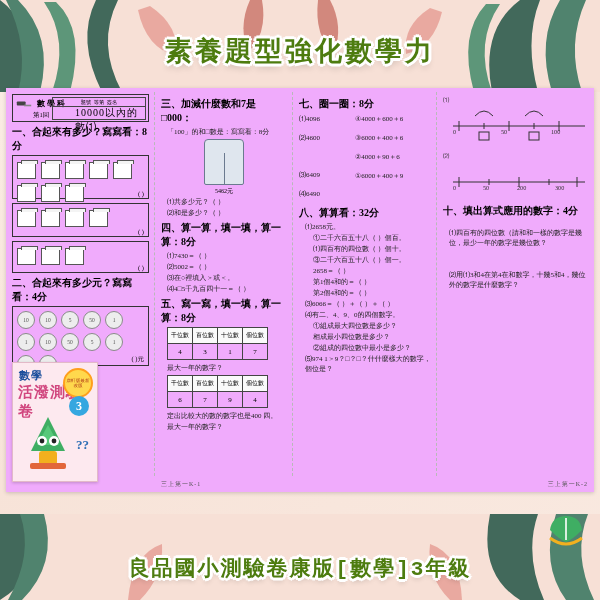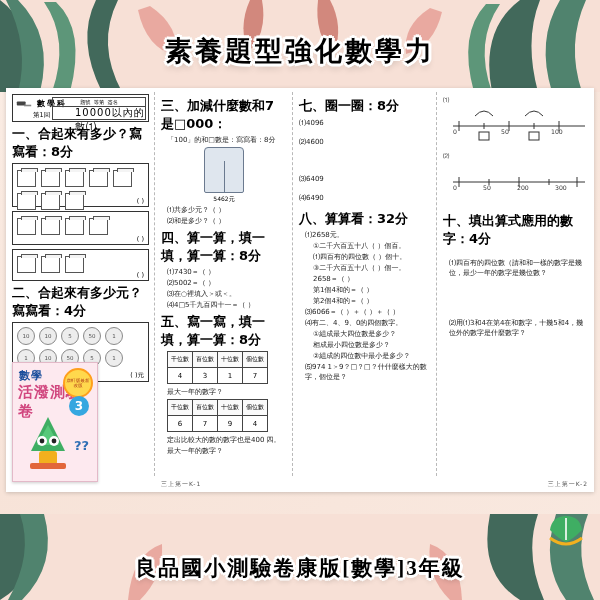--- a/index.html
+++ b/index.html
@@ -11,47 +11,47 @@
   }
   
   .bg{position:absolute;inset:0;background:
       linear-gradient(135deg,#fbeee6 0%,#f7e3d8 40%,#f9e9e0 100%);}
   .stripe-top{position:absolute;left:0;right:0;top:0;height:92px;overflow:hidden;}
   .stripe-bottom{position:absolute;left:0;right:0;bottom:0;height:86px;overflow:hidden;}
 
   
   .title-banner{
     position:absolute;left:50%;transform:translateX(-50%);
-    color:#000000;font-weight:bold;white-space:nowrap;
-    font-family:Liberation Serif, serif;
+    color:#4d7c0f;font-weight:bold;white-space:nowrap;
+    font-family:Liberation Mono, monospace;
   }
   #banner-top{
     top:33px;font-size:27px;letter-spacing:3px;
     text-shadow:
       -2px -2px 0 #fff, 2px -2px 0 #fff, -2px 2px 0 #fff, 2px 2px 0 #fff,
       0 3px 0 #fff, 3px 0 0 #fff, -3px 0 0 #fff, 0 -3px 0 #fff,
       0 5px 6px rgba(0,0,0,.18);
   }
   #banner-bottom{
     bottom:18px;font-size:21px;letter-spacing:2px;
     text-shadow:
       -2px -2px 0 #fff, 2px -2px 0 #fff, -2px 2px 0 #fff, 2px 2px 0 #fff,
       0 3px 0 #fff, 3px 0 0 #fff, -3px 0 0 #fff, 0 -3px 0 #fff,
       0 4px 5px rgba(0,0,0,.18);
   }
 
   
   .sheet{
     position:absolute;left:6px;top:88px;width:588px;height:404px;
-    background:#ffffff;box-shadow:0 1px 4px rgba(0,0,0,.18);
+    background:#f0abfc;box-shadow:0 1px 4px rgba(0,0,0,.18);font-family:Liberation Serif, serif;
   }
   .col{position:absolute;top:0;bottom:0;overflow:hidden;padding:6px 5px 0 6px;box-sizing:border-box;}
   .vsep{position:absolute;top:4px;bottom:16px;width:0;border-left:1px dashed #b9b9b9;}
   .pg-num{position:absolute;bottom:3px;font-size:6px;color:#555;letter-spacing:1px;}
-  .hd{font-size:13px;font-weight:bold;color:#000;margin:3px 0 2px;}
+  .hd{font-size:10px;font-weight:bold;color:#000;margin:3px 0 2px;}
   .sub{font-size:7px;margin:1px 0 1px 6px;color:#222;}
   .sub2{font-size:7px;margin:1px 0 1px 14px;color:#222;}
   .small{font-size:6.2px;color:#333;}
 
   
   .exam-head{border:1px solid #333;height:26px;position:relative;margin-bottom:3px;}
   .exam-head .subject{position:absolute;left:24px;top:3px;font-size:8px;font-weight:bold;letter-spacing:2px;}
   .exam-head .dots{position:absolute;left:62px;top:7px;right:96px;border-top:1px dotted #888;}
   .exam-head .unit{position:absolute;left:62px;top:11px;font-size:10px;letter-spacing:1px;}
   .exam-head .lesson{position:absolute;left:20px;bottom:1px;font-size:6.5px;}
@@ -295,20 +295,26 @@
   <div class="col" style="left:287px;width:143px;">
     <div class="hd"></div>
     <div class="hd">七、圈一圈：8分</div>
 
     <div style="display:flex;gap:10px;">
       <div style="flex:0 0 46px;">
         <div class="sub" style="margin-left:0">⑴4096</div>
         <div class="sub" style="margin-left:0;margin-top:9px">⑵4600</div>
         <div class="sub" style="margin-left:0;margin-top:27px">⑶6409</div>
         <div class="sub" style="margin-left:0;margin-top:9px">⑷6490</div>
+      </div>
+      <div style="flex:1;">
+        <div class="sub" style="margin-left:0">④4000＋600＋6</div>
+        <div class="sub" style="margin-left:0;margin-top:9px">③6000＋400＋6</div>
+        <div class="sub" style="margin-left:0;margin-top:9px">②4000＋90＋6</div>
+        <div class="sub" style="margin-left:0;margin-top:9px">①6000＋400＋9</div>
       </div>
     </div>
 
     <div class="hd" style="margin-top:6px">八、算算看：32分</div>
     <div class="sub">⑴2658元。</div>
     <div class="sub2">①二千六百五十八（ ）個百。</div>
     <div class="sub2">⑴四百有的四位數（ ）個十。</div>
     <div class="sub2">③二千六百五十八（ ）個一。</div>
     <div class="sub2">2658＝（ ）</div>
     <div class="sub2">第1個4和的＝（ ）</div>
@@ -355,23 +361,23 @@
             <line x1="100" y1="21" x2="100" y2="27"></line>
           <line x1="128" y1="19" x2="128" y2="29"></line>
         </g>
       </svg>
       <div class="small" style="position:absolute;left:10px;top:34px;">0</div>
       <div class="small" style="position:absolute;left:40px;top:34px;">50</div>
       <div class="small" style="position:absolute;left:74px;top:34px;">200</div>
       <div class="small" style="position:absolute;left:112px;top:34px;">300</div>
     </div>
 
-    <div class="hd" style="margin-top:8px">十、填出算式應用的數字：4分</div>
+    <div class="hd" style="margin-top:0">十、填出算式應用的數字：4分</div>
     <div class="sub" style="margin-top:10px">⑴四百有的四位數（請和和一樣的數字是幾位，最少一年的數字是幾位數？</div>
-    <div class="sub" style="margin-top:40px">⑵用⑴3和4在第4在和數字，十幾5和4，幾位外的數字是什麼數字？</div>
+    <div class="sub" style="margin-top:22px">⑵用⑴3和4在第4在和數字，十幾5和4，幾位外的數字是什麼數字？</div>
 
     <div class="pg-num" style="right:6px;">三上第一K-2</div>
   </div>
 </div>
 
 <svg class="logo" viewBox="0 0 40 34">
   <path d="M20 4 q-14 0 -16 14 q10 10 16 12 q6 -2 16 -12 q-2 -14 -16 -14z" fill="#3fae63"></path>
   <path d="M20 6 v22" stroke="#fff" stroke-width="1.6"></path>
   <path d="M4 26 q8 6 16 6 q8 0 16 -6" stroke="#f2b01e" stroke-width="3" fill="none"></path>
 </svg>

